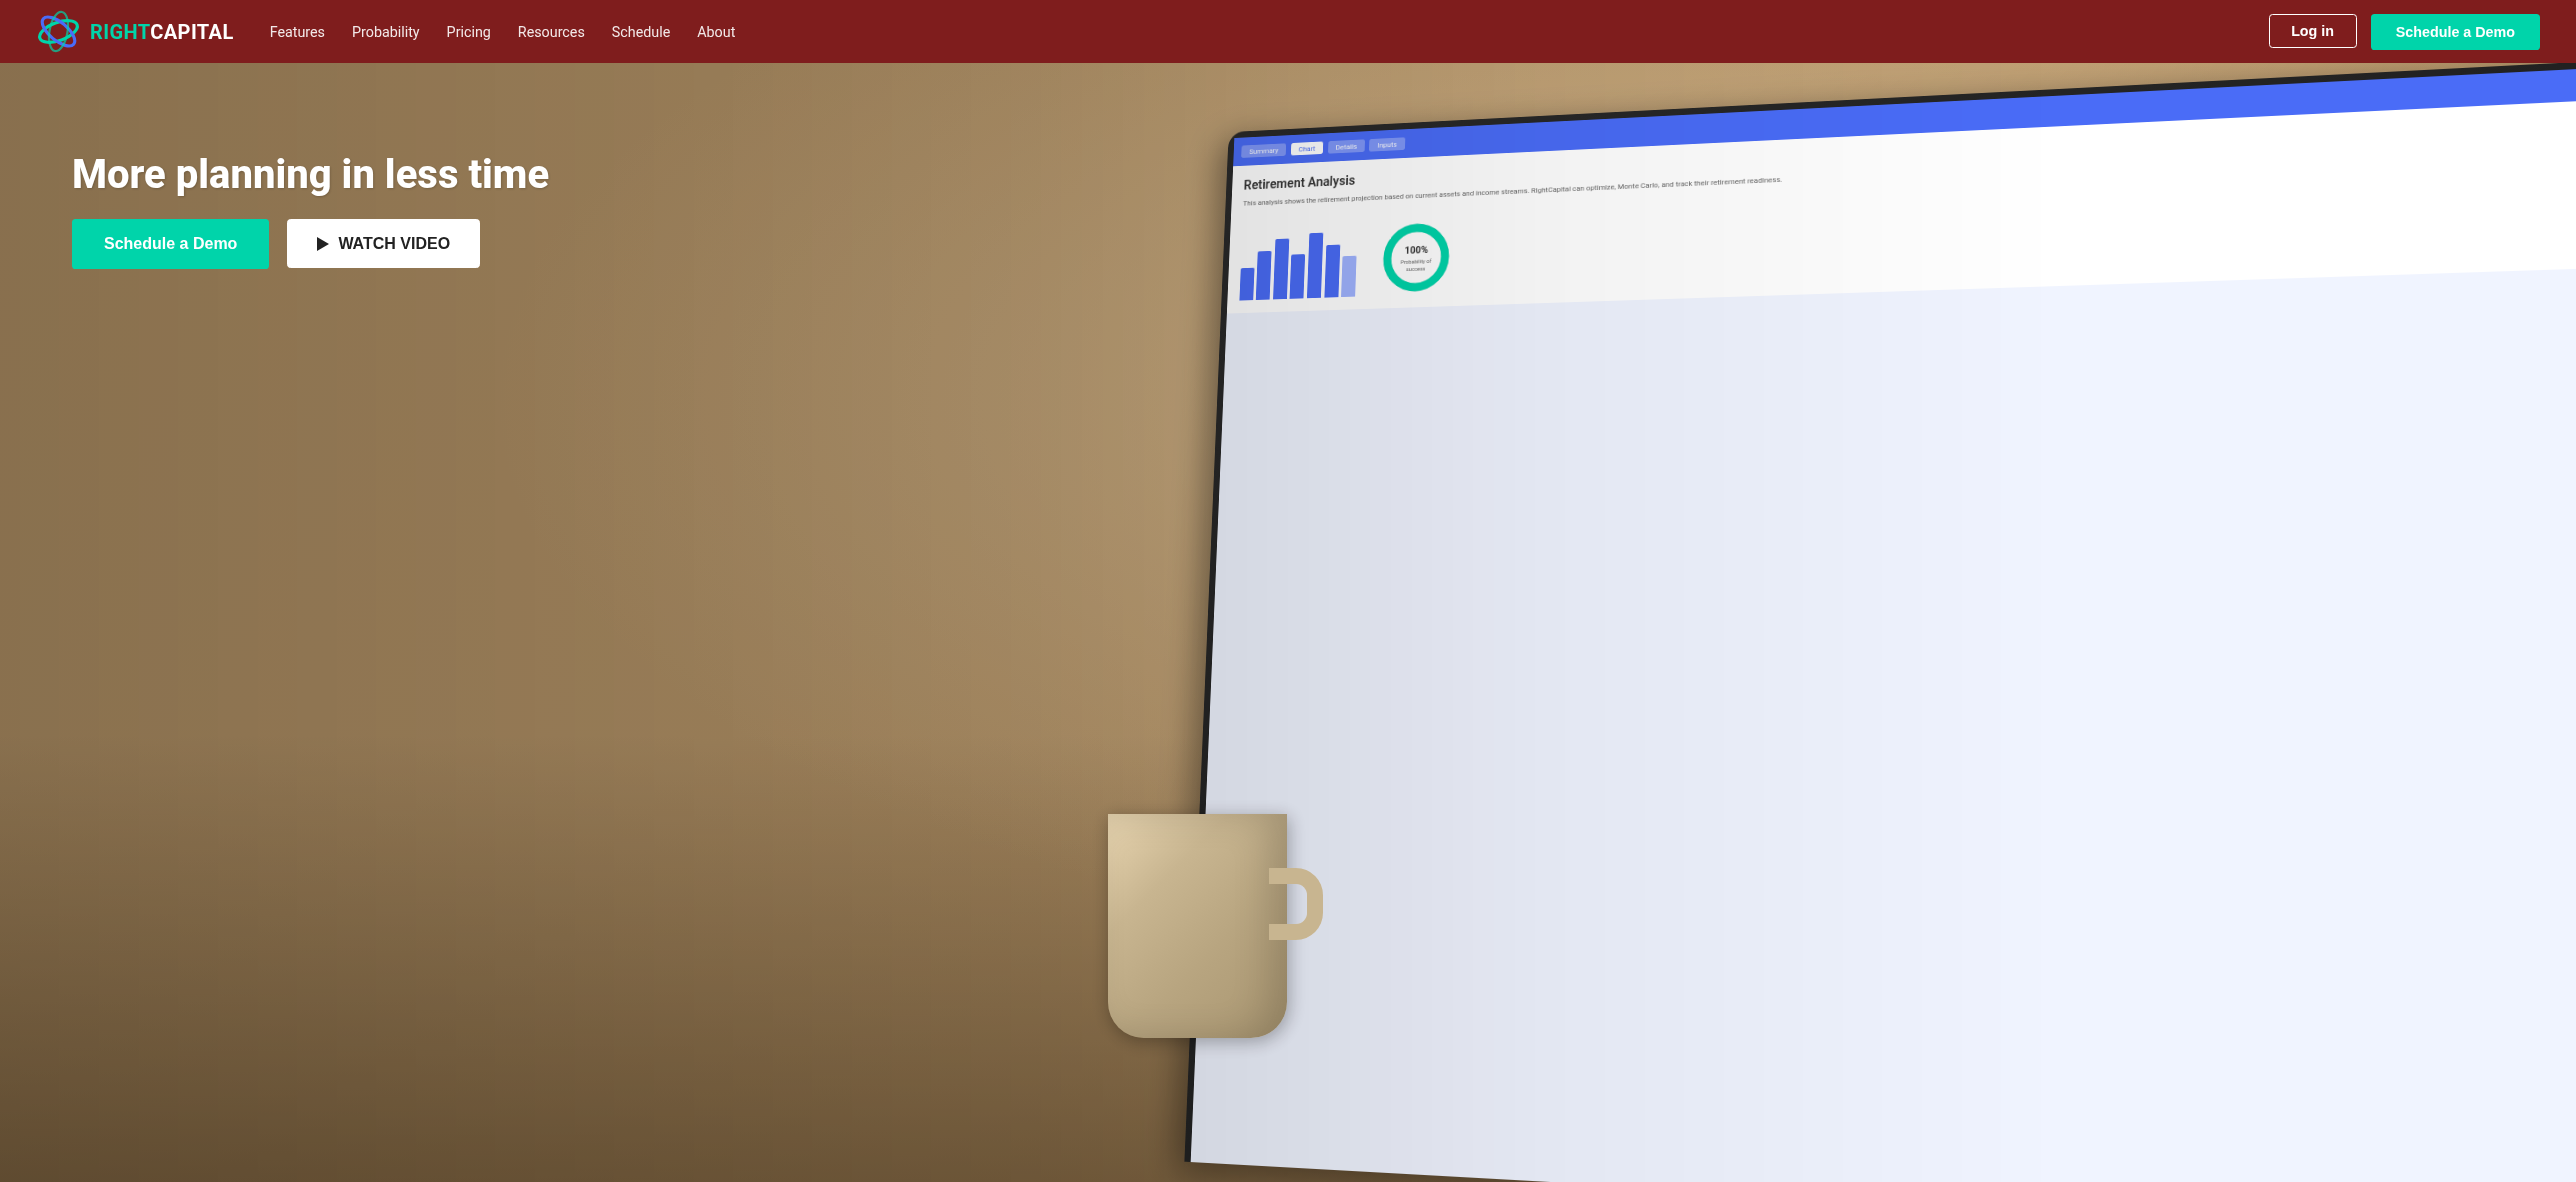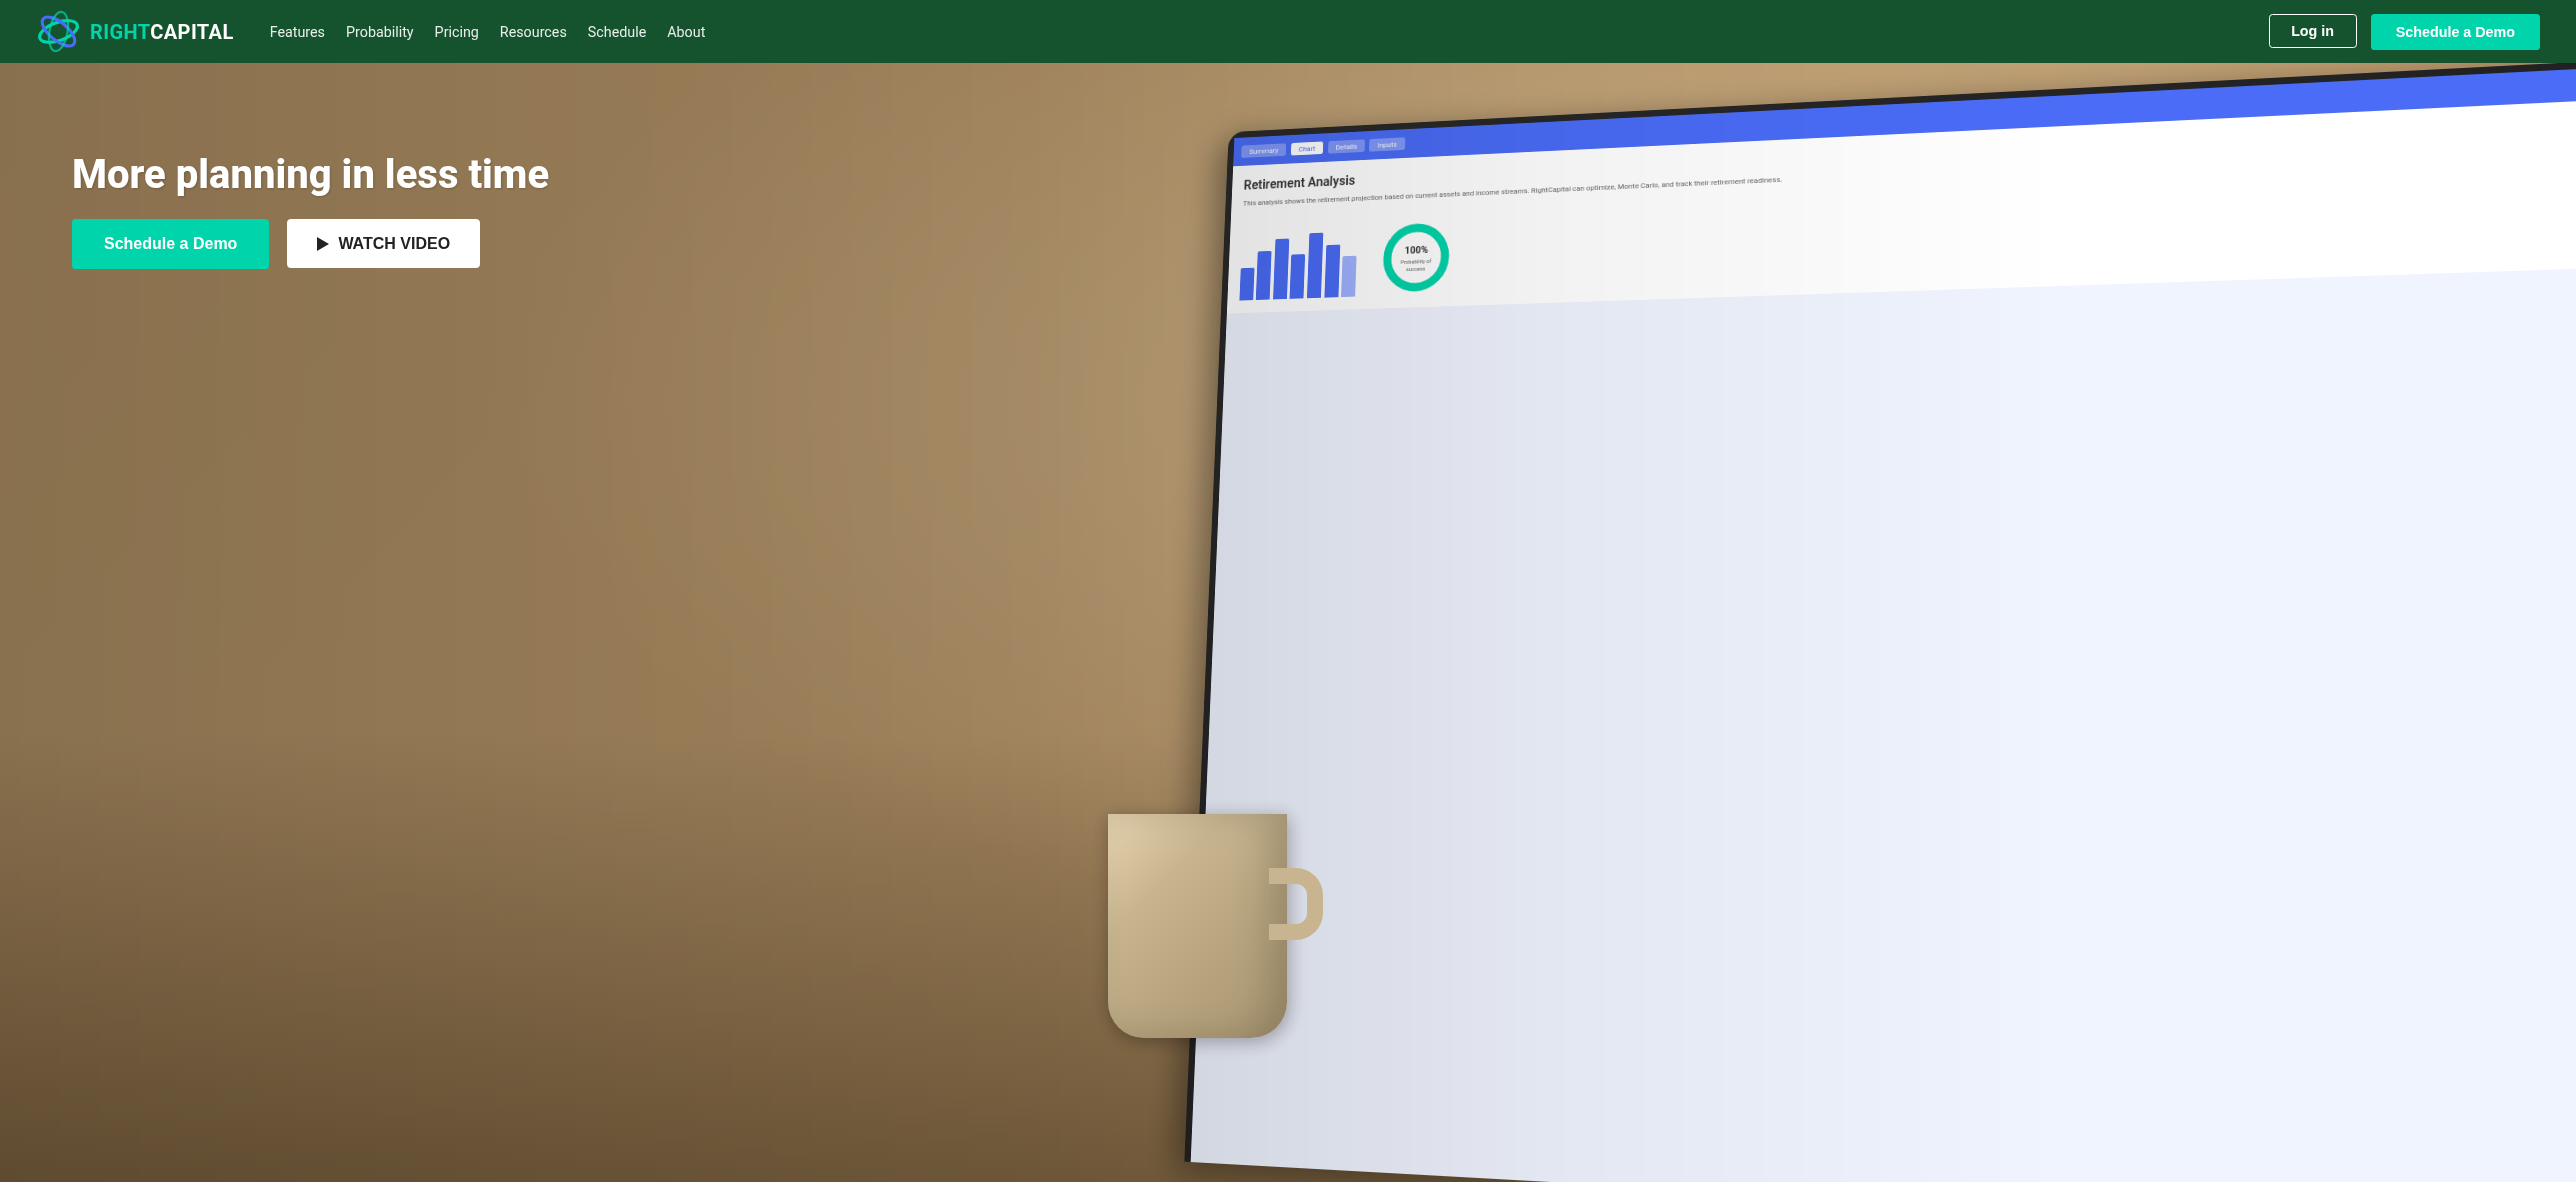--- a/index.html
+++ b/index.html
@@ -8,21 +8,21 @@
       box-sizing: border-box;
     }
 
     body {
       font-family: -apple-system, BlinkMacSystemFont, 'Segoe UI', Roboto, sans-serif;
       overflow-x: hidden;
     }
 
     
     .navbar {
-      background-color: #14532d;
+      background-color: #7f1d1d;
       display: flex;
       align-items: center;
       justify-content: space-between;
       padding: 0 36px;
       height: 63px;
       position: relative;
       z-index: 10;
     }
 
     .navbar-left {
@@ -54,21 +54,21 @@
       color: #00d4aa;
     }
 
     .logo-text .capital {
       color: white;
     }
 
     .nav-links {
       display: flex;
       align-items: center;
-      gap: 21px;
+      gap: 27px;
       list-style: none;
     }
 
     .nav-links a {
       color: white;
       text-decoration: none;
       font-size: 14.3px;
       font-weight: 400;
       opacity: 0.9;
       transition: opacity 0.2s;

